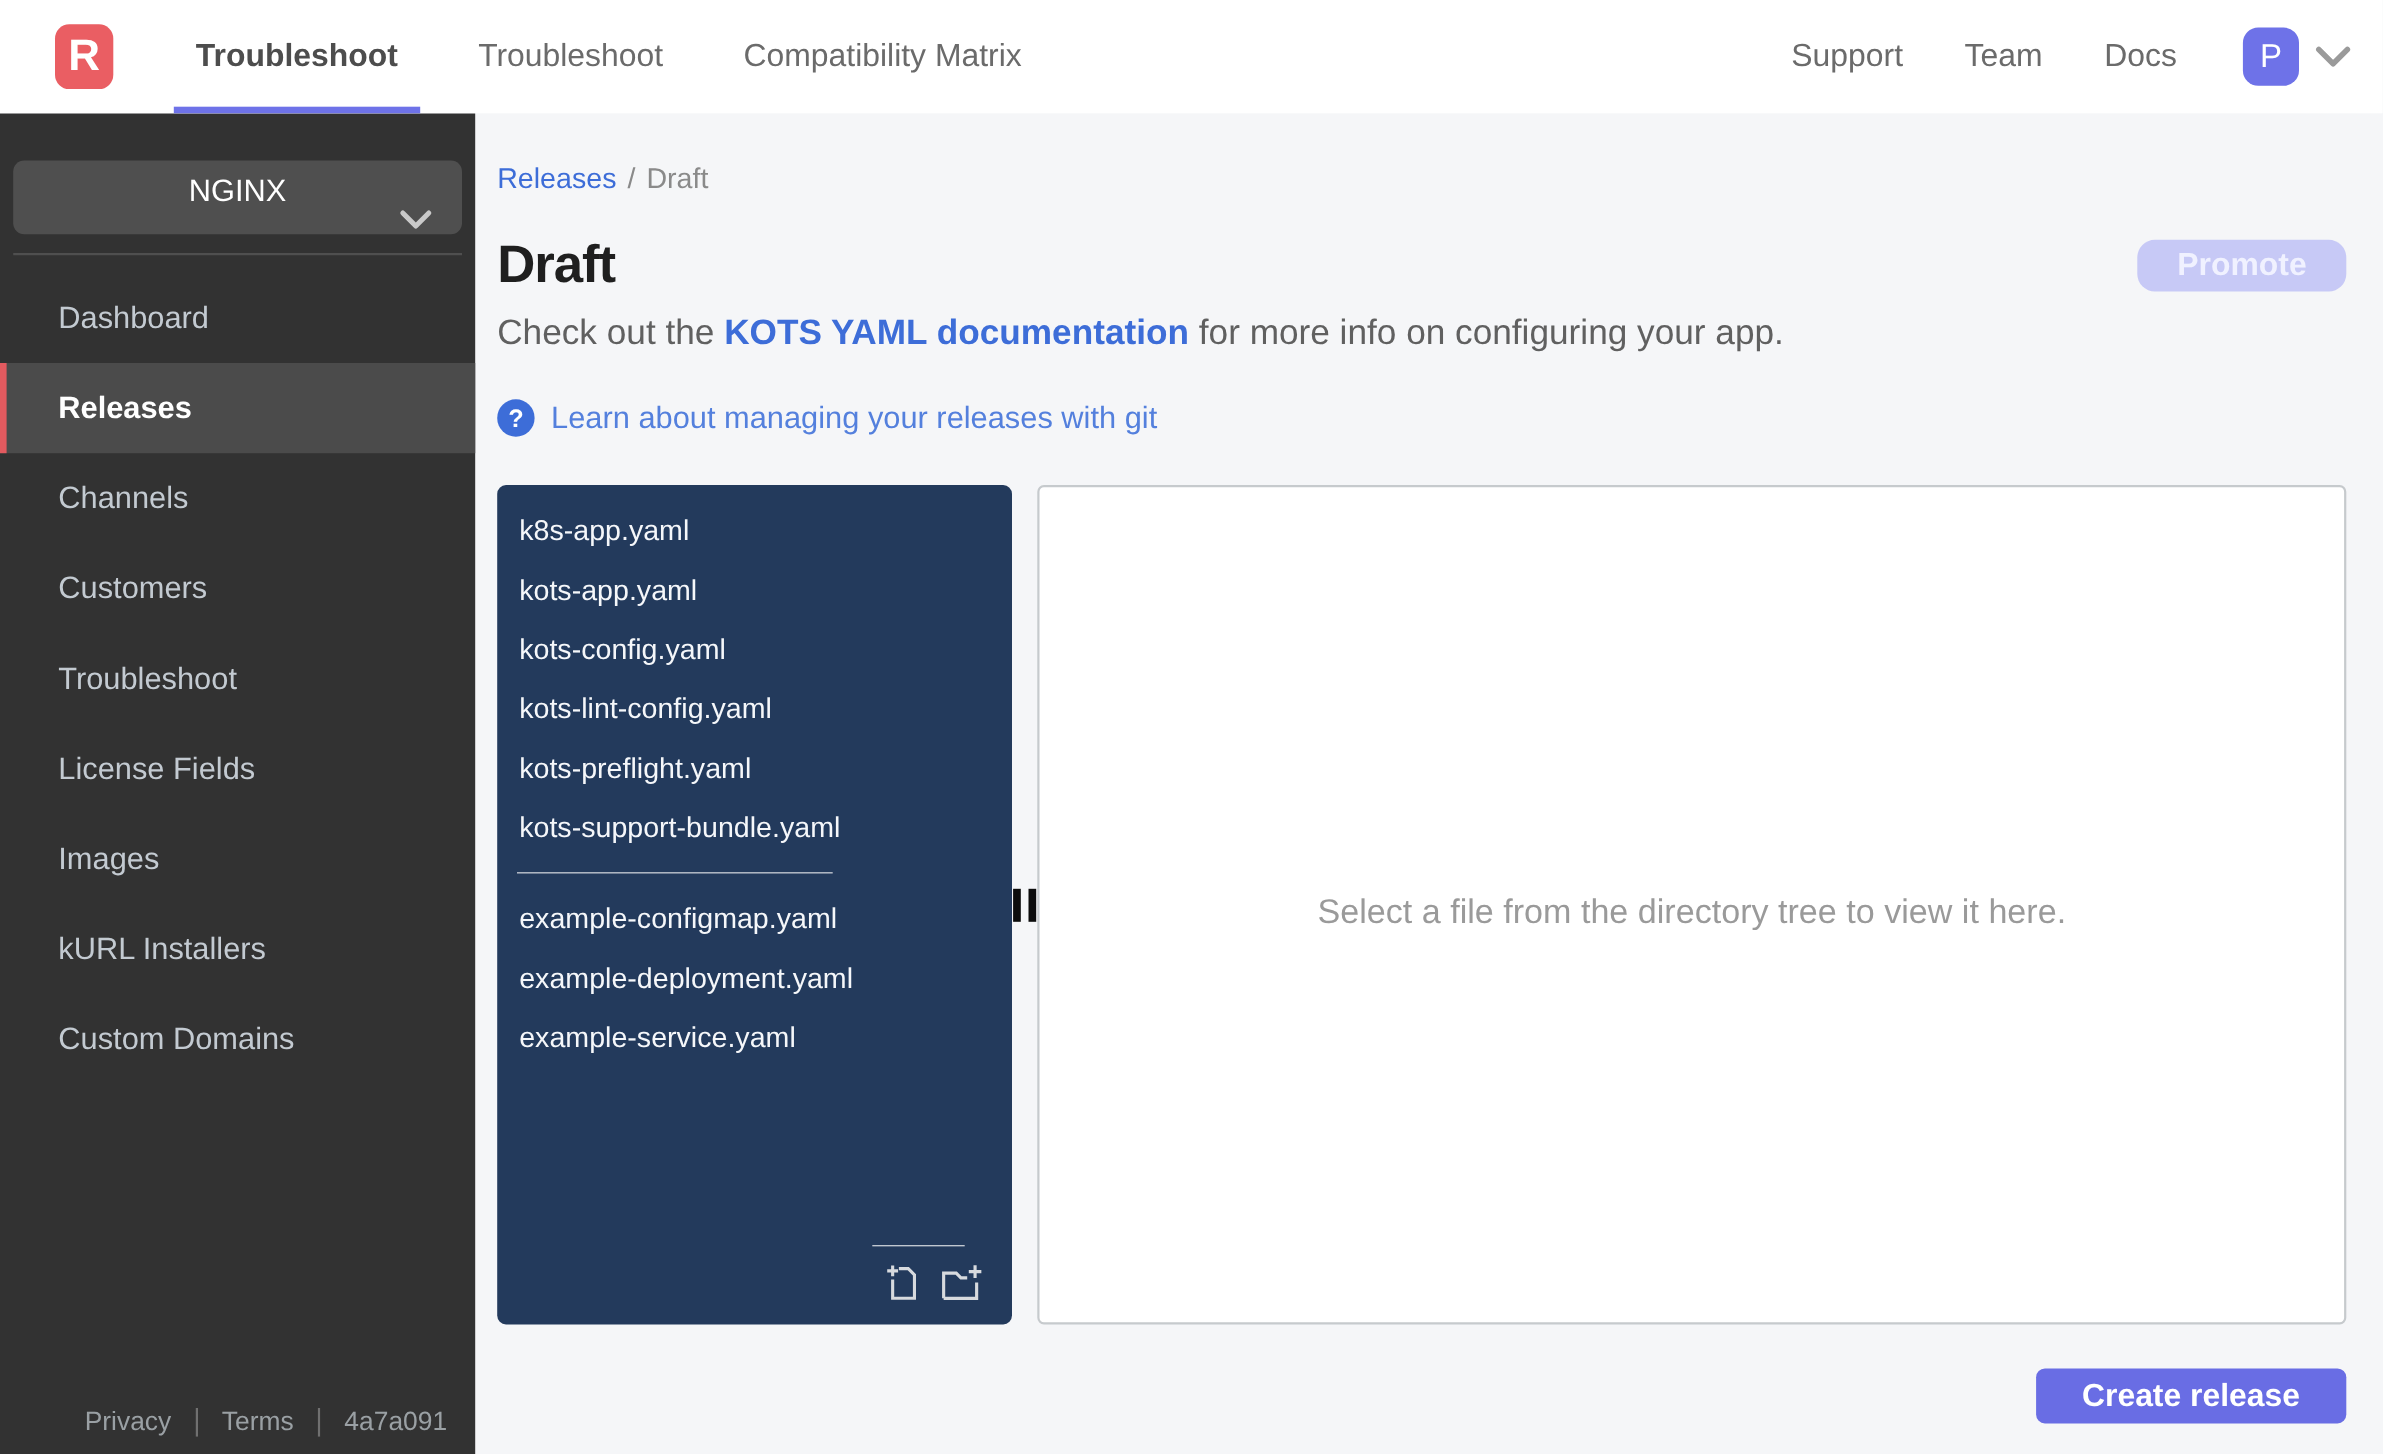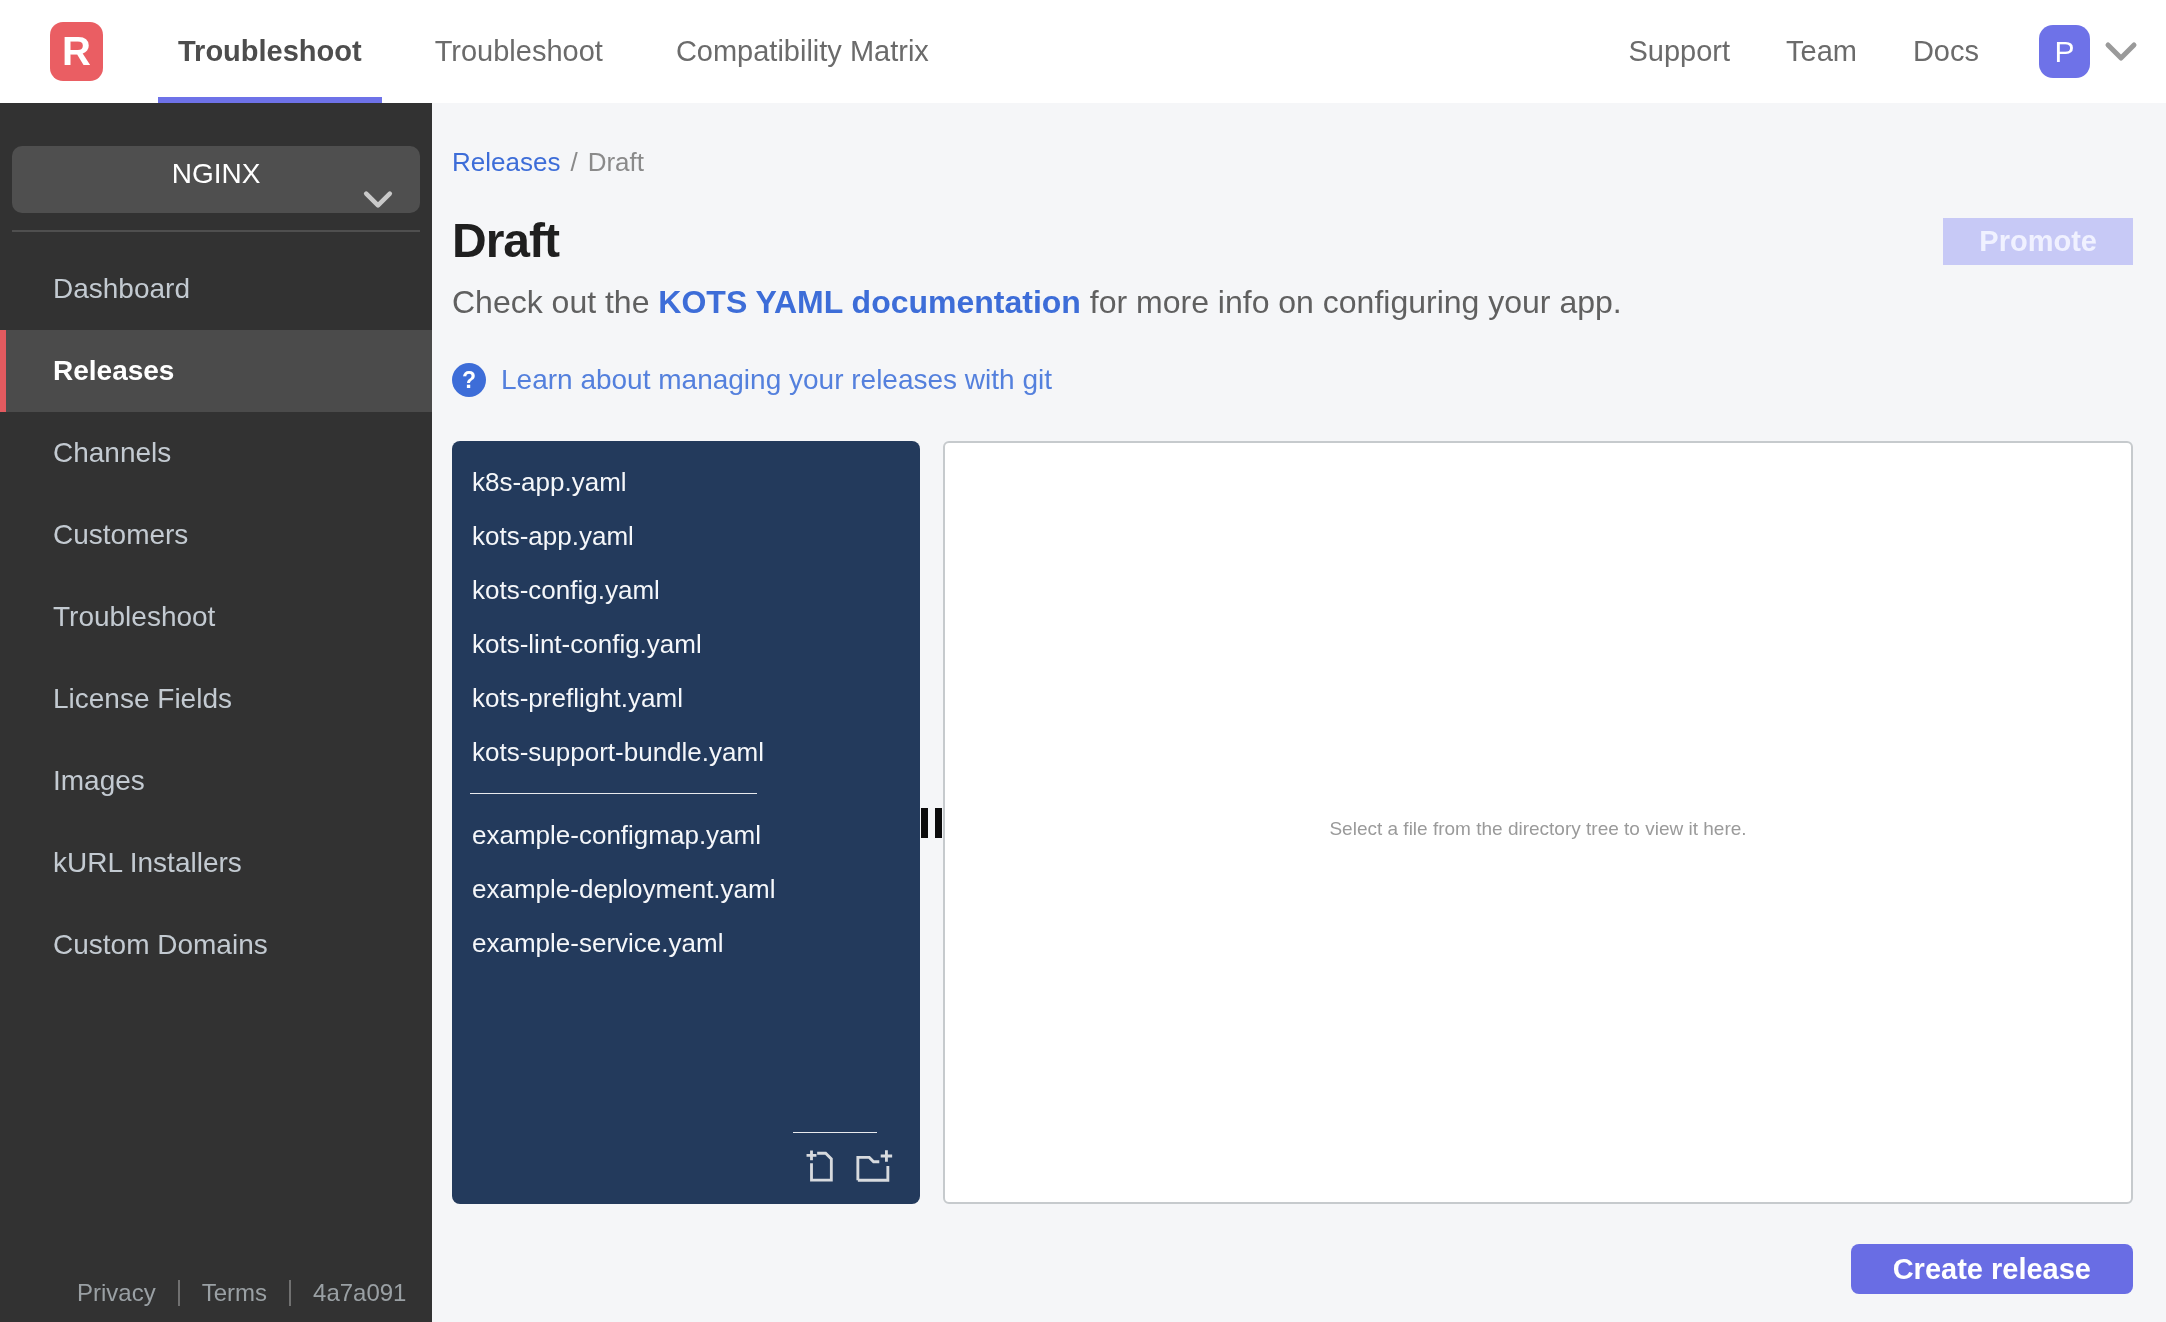--- a/index.html
+++ b/index.html
@@ -41,21 +41,21 @@
   .side-footer .pipe { border-left:2px solid #707070; height:26px; margin:0 22px; }
   .side-footer .sha { color:#9aa0a4; }
 
   
   .content { position:absolute; left:432px; top:103px; right:0; bottom:0; padding:44px 33px 0 20px; }
   .breadcrumb { font-size:26px; color:#8a8a8a; line-height:30px; }
   .breadcrumb a { color:var(--link_blue,#3d6dd8); text-decoration:none; cursor:pointer; }
   .breadcrumb .sep { margin:0 10px; color:#8a8a8a; }
   .title-row { margin-top:36px; display:flex; justify-content:space-between; align-items:center; }
   h1 { font-size:48px; line-height:56px; color:#1f1f1f; font-weight:bold; letter-spacing:-1px; }
-  .promote-btn { background:var(--promote_bg,#c7c9f6); color:#f0f1ff; border:none; border-radius:0;
+  .promote-btn { background:var(--promote_bg,#c7c9f6); color:#f0f1ff; border:none; border-radius:16px;
                  font-family:inherit; font-size:29px; font-weight:bold; padding:0 36px; height:47px; cursor:default; }
   .intro { margin-top:16px; font-size:32px; line-height:34px; color:#606060; }
   .intro a { color:var(--link_blue,#3d6dd8); font-weight:bold; text-decoration:none; cursor:pointer; }
   .git-row { margin-top:44px; display:flex; align-items:center; gap:15px; height:34px; }
   .q-icon { width:34px; height:34px; border-radius:50%; background:var(--link_blue,#3d6dd8); color:#fff;
             font-size:23px; font-weight:bold; display:flex; align-items:center; justify-content:center; flex:0 0 auto; }
   .git-row a { color:var(--git_blue,#5480dd); font-size:28px; text-decoration:none; cursor:pointer; }
 
   .workspace { margin-top:44px; display:flex; height:763px; }
   .tree-panel { width:468px; background:var(--tree_bg,#233a5c); border-radius:8px; color:#f5f7fa;
@@ -66,21 +66,21 @@
   .tree-bottom { margin-top:auto; }
   .tree-bottom hr { border:none; border-top:1px solid #e8eaed; margin:0 18px 14px; }
   .tree-actions { display:flex; gap:18px; padding-left:28px; }
   .tree-action { background:none; border:none; padding:0; cursor:pointer; display:flex; }
 
   .gutter { width:23px; display:flex; align-items:center; justify-content:center; gap:7px; cursor:col-resize; }
   .gutter .bar { width:7px; height:30px; background:#0c0c0c; }
 
   .editor-panel { flex:1; background:#fff; border:2px solid #c6cacd; border-radius:6px;
                   display:flex; align-items:center; justify-content:center; }
-  .editor-panel p { font-size:19px; color:var(--placeholder_text,#9a9a9a);margin-top:12px; }
+  .editor-panel p { font-size:31px; color:var(--placeholder_text,#9a9a9a);margin-top:12px; }
 
   .footer-row { margin-top:40px; display:flex; justify-content:flex-end; }
   .create-btn { height:50px; padding:0 42px; border-radius:8px; background:var(--create_btn,#696de4); color:#fff;
                 font-family:inherit; font-size:29px; font-weight:bold; border:none; cursor:pointer; }
 </style>
 </head>
 <body>
 
 <header class="topnav">
   <div class="logo">

